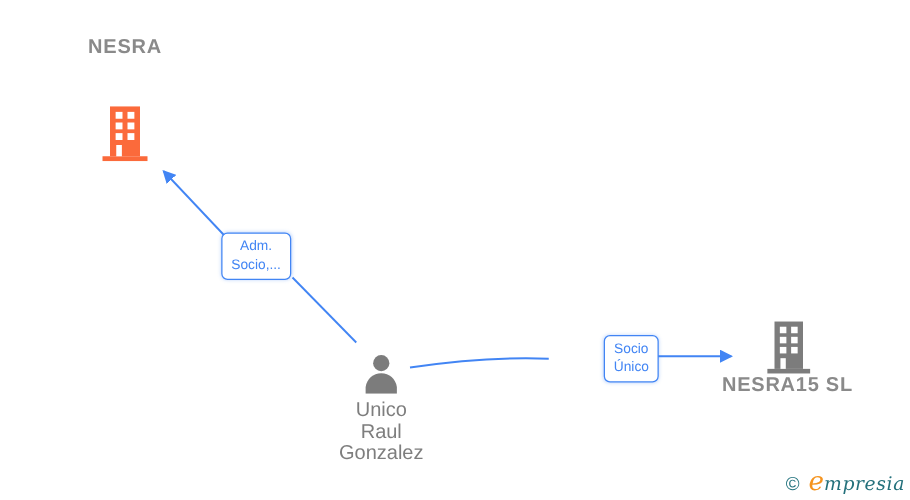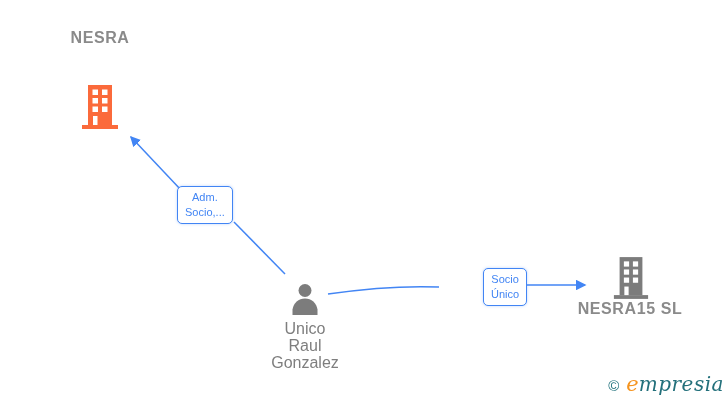--- a/index.html
+++ b/index.html
@@ -66,21 +66,21 @@
     color: #f5941f;
     font-family: "DejaVu Serif", serif;
     font-style: italic;
     font-size: 21px;
     line-height: 20px;
   }
   .watermark .brand-rest {
     color: #23707b;
     font-family: "DejaVu Serif", serif;
     font-style: italic;
-    font-size: 20px;
+    font-size: 15px;
     letter-spacing: 0.5px;
   }
 </style>
 </head>
 <body>
 
 <div class="canvas">
 
   <svg class="edges" viewBox="0 0 728 400">
     <defs>

